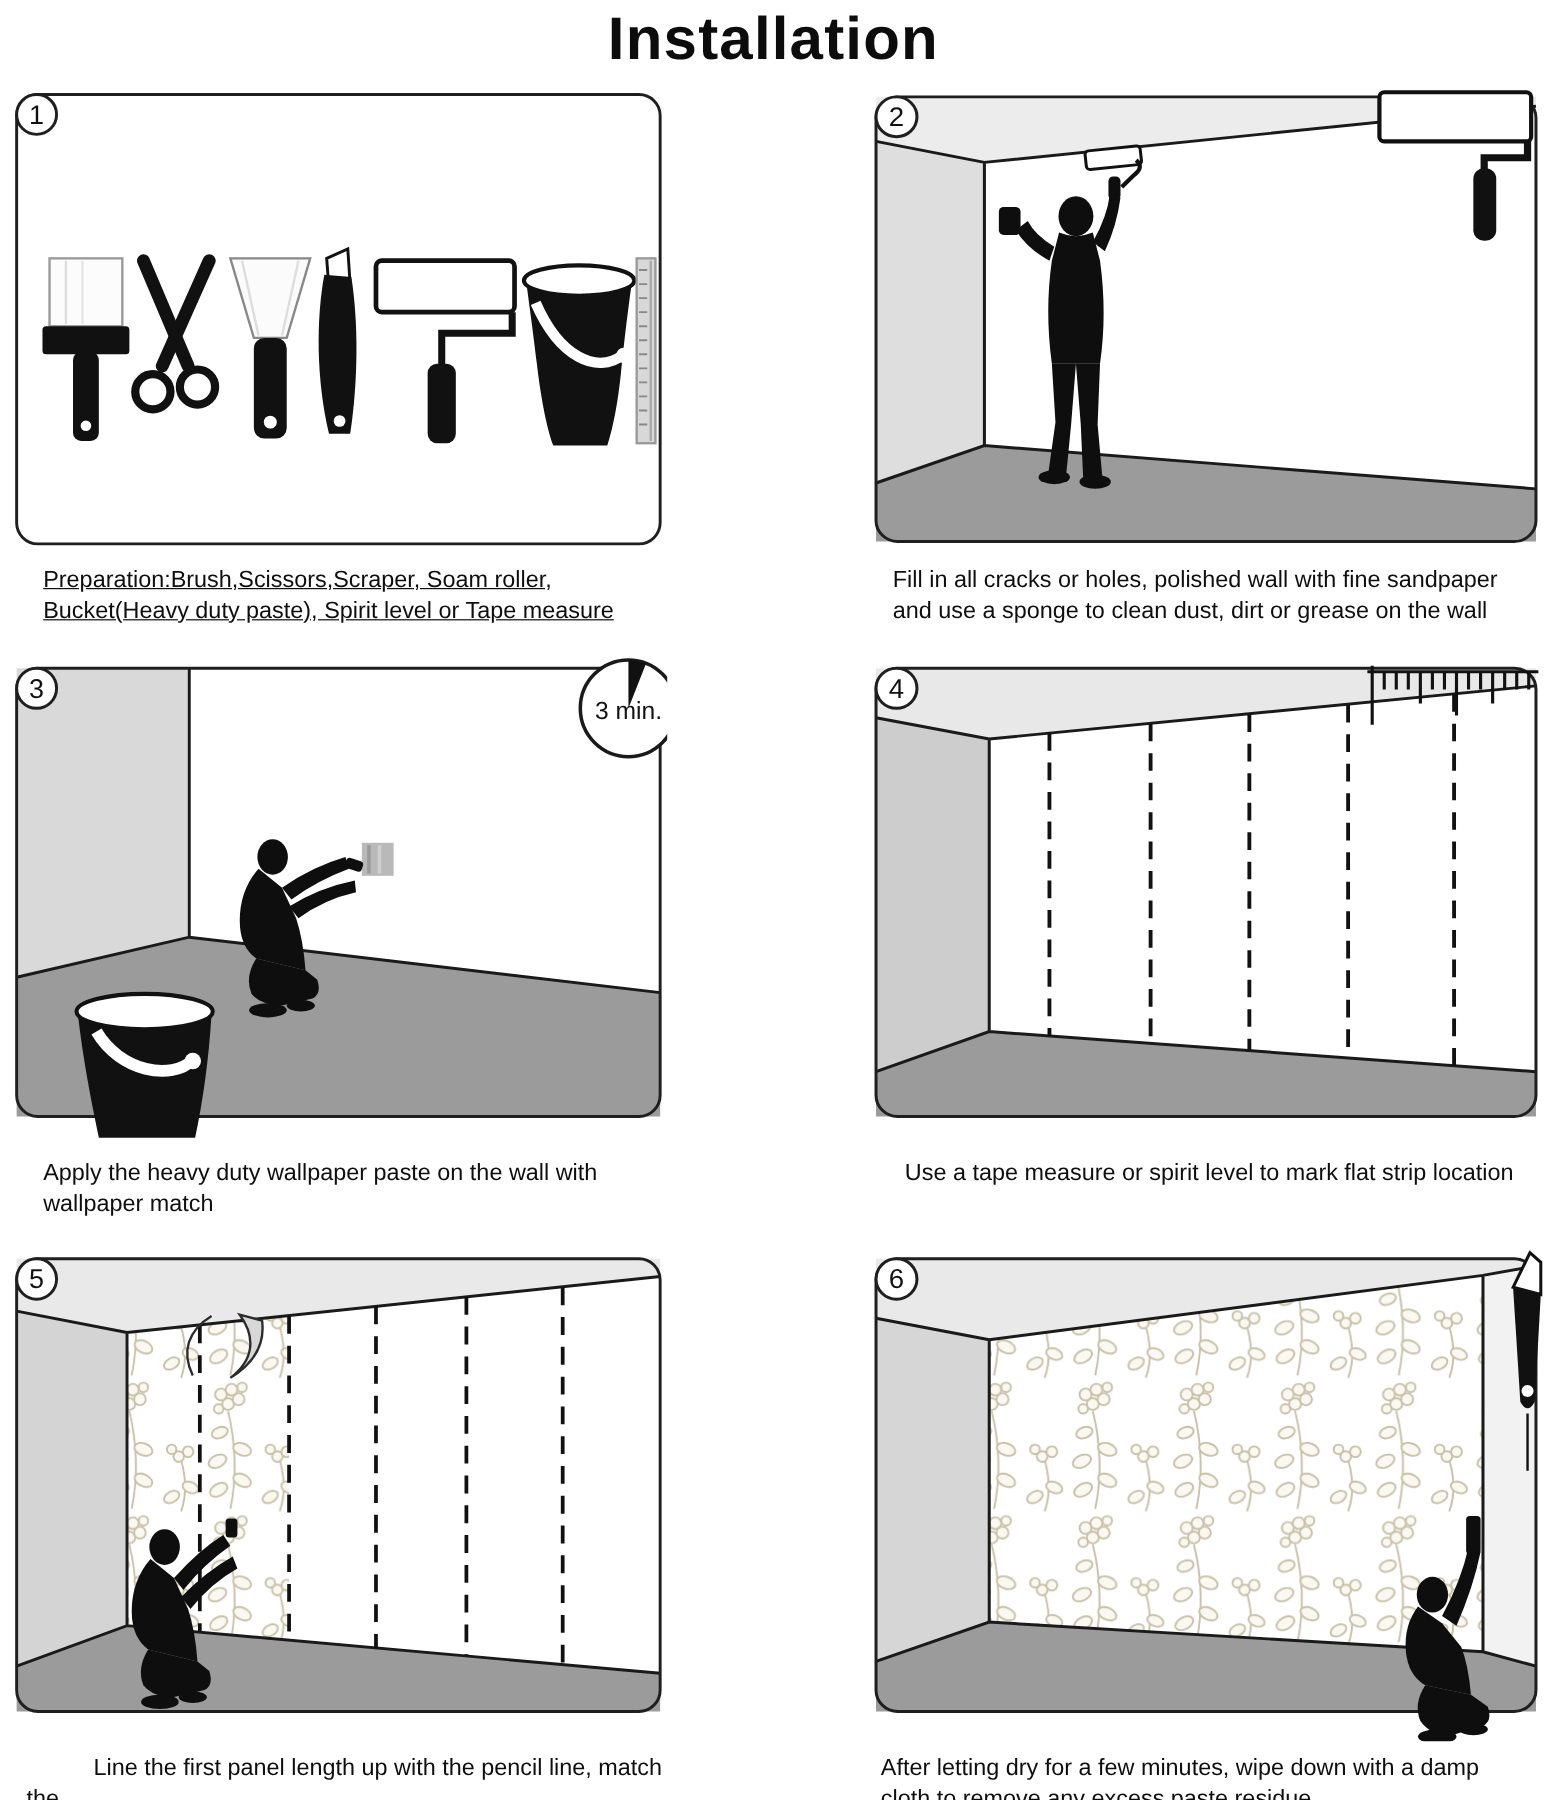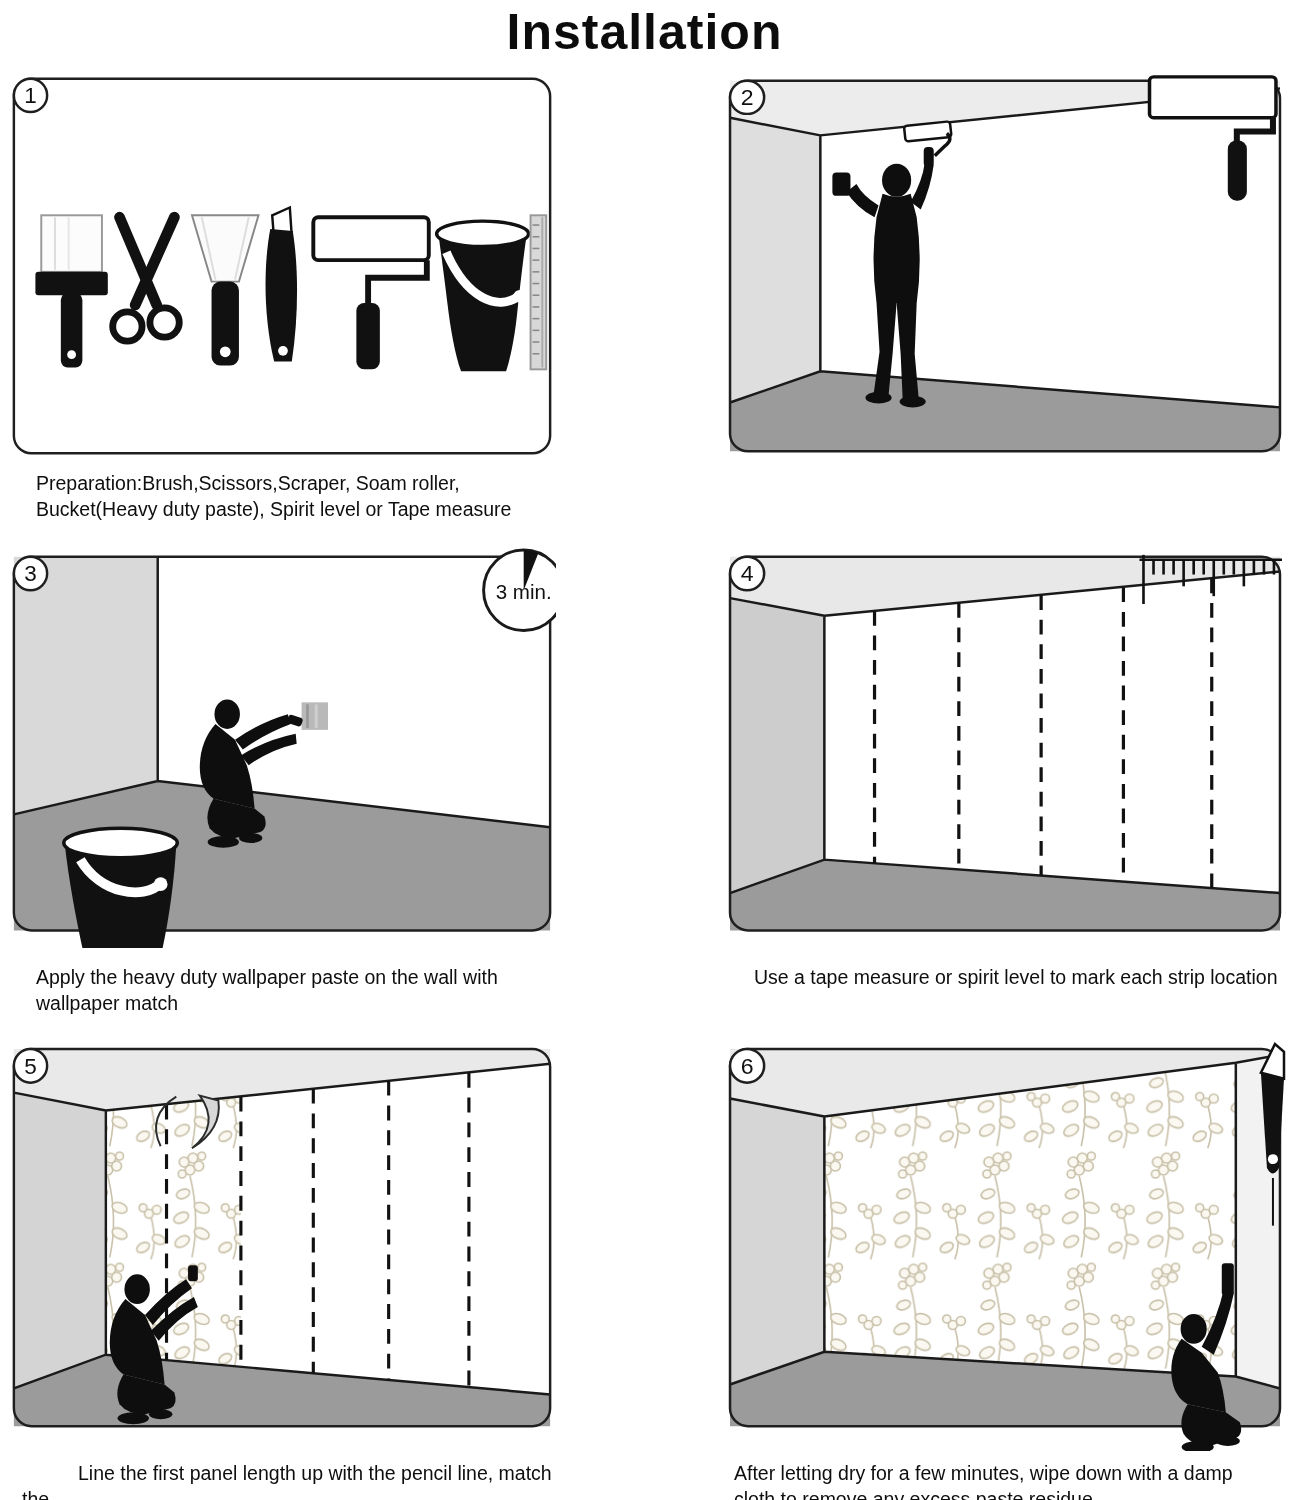--- a/index.html
+++ b/index.html
@@ -16,21 +16,21 @@
     grid-template-columns:548px 562px;
     column-gap:168px;
     margin-left:8px;
   }
   figure.step{margin:0;padding:0;}
   figure.step svg{display:block;width:100%;}
   figcaption{
     font-size:19.5px;line-height:1.32;color:#0e0e0e;
     white-space:pre-line;margin:10px 0 18px 0;
   }
-  .fc1{padding-left:28px;min-height:58px;}
+  .fc1{padding-left:28px;min-height:58px;text-decoration:underline;}
   .fc2{padding-left:20px;min-height:58px;}
   .fc3{padding-left:28px;min-height:56px;}
   .fc4{padding-left:30px;min-height:56px;}
   .fc5{padding-left:14px;text-indent:56px;}
   .fc6{padding-left:10px;}
   .badge-num{font-family:"Liberation Sans",sans-serif;font-size:23px;fill:#111;}
   .clock-label{font-family:"Liberation Sans",sans-serif;font-size:21px;fill:#111;}
 </style>
 </head>
 <body>
@@ -145,20 +145,22 @@
         <g>
           <rect x="424" y="6" width="126" height="42" rx="4" fill="#fff" stroke="#111" stroke-width="3.5"></rect>
           <path d="M547,48 L547,62 L511,62 L511,72" fill="none" stroke="#111" stroke-width="6"></path>
           <rect x="502" y="71" width="19" height="62" rx="9" fill="#111"></rect>
         </g>
         <g>
           <circle cx="23" cy="27" r="17" fill="#fff" stroke="#1f1f1f" stroke-width="2.5"></circle>
           <text class="badge-num" x="23" y="35" text-anchor="middle">2</text>
         </g>
       </svg>
+      <figcaption class="fc2">Fill in all cracks or holes, polished wall with fine sandpaper
+and use a sponge to clean dust, dirt or grease on the wall</figcaption>
     </figure>
 
     <figure class="step">
       <svg viewBox="0 0 560 415" style="height:408px" preserveAspectRatio="none">
         <g>
           <polygon points="6,10 153,10 153,238 6,272" fill="#d9d9d9"></polygon>
           <polygon points="153,10 554,10 554,285 153,238" fill="#fff"></polygon>
           <polygon points="6,272 153,238 554,285 554,390 6,390" fill="#9b9b9b"></polygon>
           <path d="M153,10 153,238 M6,272 153,238 554,285" fill="none" stroke="#1a1a1a" stroke-width="2.5"></path>
         </g>
@@ -233,21 +235,21 @@
             <line x1="518" y1="13" x2="518" y2="40"></line>
           <line x1="528" y1="13" x2="528" y2="28"></line>
             <line x1="538" y1="13" x2="538" y2="28"></line>
           <line x1="548" y1="13" x2="548" y2="28"></line>
         </g>
         <g>
           <circle cx="23" cy="27" r="17" fill="#fff" stroke="#1f1f1f" stroke-width="2.5"></circle>
           <text class="badge-num" x="23" y="35" text-anchor="middle">4</text>
         </g>
       </svg>
-      <figcaption class="fc4">Use a tape measure or spirit level to mark each strip location</figcaption>
+      <figcaption class="fc4">Use a tape measure or spirit level to mark flat strip location</figcaption>
     </figure>
 
     <figure class="step">
       <svg viewBox="0 0 560 415" style="height:412px" preserveAspectRatio="none">
         <defs>
           <pattern id="fl5" width="84" height="112" patternUnits="userSpaceOnUse">
             <g fill="#faf8f0" stroke="#c8c0a8" stroke-width="1.6">
               <path d="M20,108 C26,80 24,50 18,26" fill="none"></path>
               <ellipse cx="10" cy="92" rx="8" ry="5" transform="rotate(-30 10 92)"></ellipse>
               <ellipse cx="30" cy="84" rx="8" ry="5" transform="rotate(25 30 84)"></ellipse>

